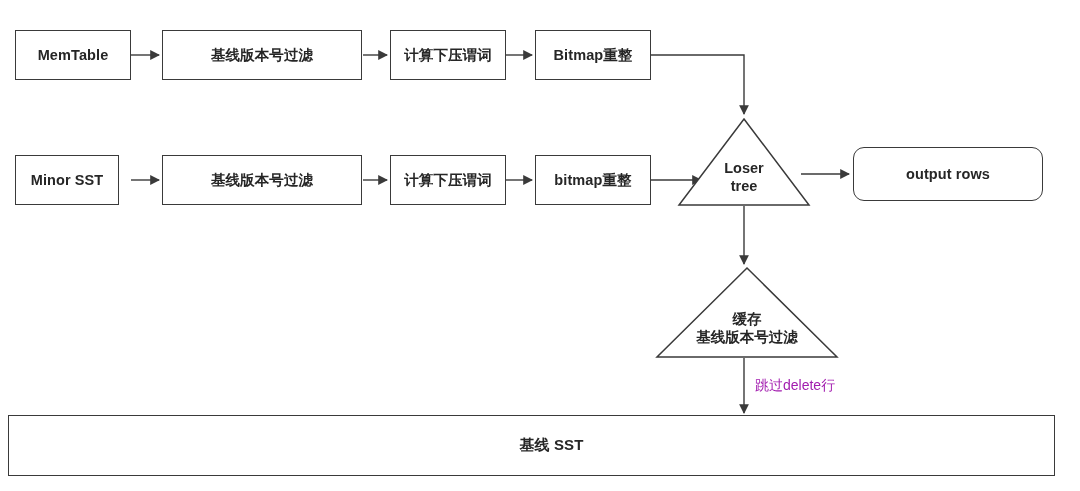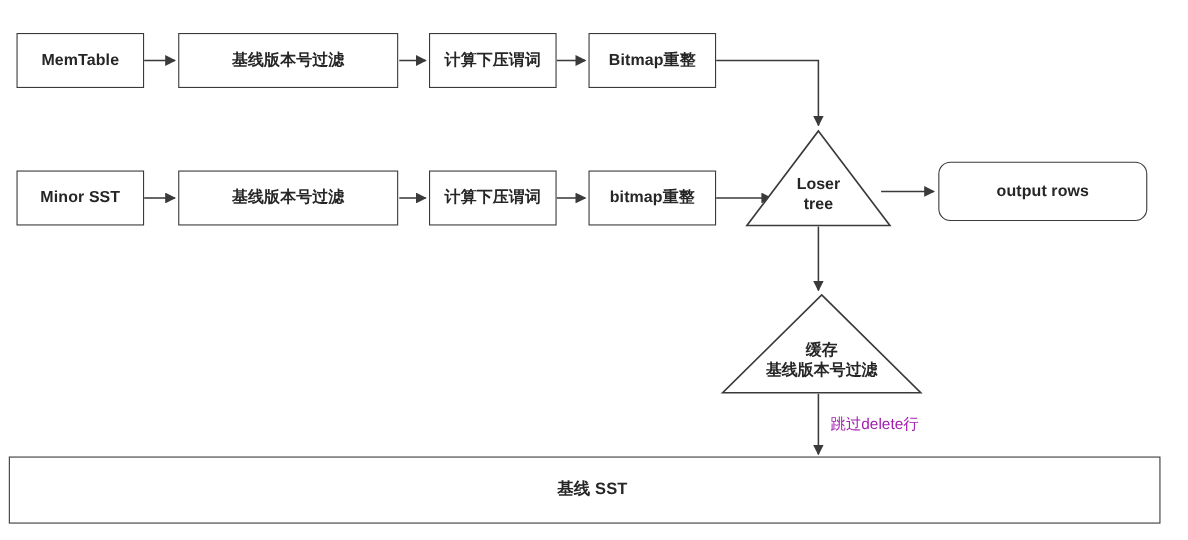--- a/index.html
+++ b/index.html
@@ -114,21 +114,21 @@
   </div>
 
   <div class="node" style="left:390px; top:30px; width:116px; height:50px;">
     <span>计算下压谓词</span>
   </div>
 
   <div class="node" style="left:535px; top:30px; width:116px; height:50px;">
     <span>Bitmap重整</span>
   </div>
 
-  <div class="node" style="left:15px; top:155px; width:116px; height:50px;">
+  <div class="node" style="left:15px; top:155px; width:104px; height:50px;">
     <span>Minor SST</span>
   </div>
 
   <div class="node" style="left:162px; top:155px; width:200px; height:50px;">
     <span>基线版本号过滤</span>
   </div>
 
   <div class="node" style="left:390px; top:155px; width:116px; height:50px;">
     <span>计算下压谓词</span>
   </div>
@@ -151,18 +151,18 @@
     </svg>
     <div class="tri-label" style="top:44px;">缓存
 基线版本号过滤</div>
   </div>
 
   <div class="node rounded" style="left:853px; top:147px; width:190px; height:54px;">
     <span>output rows</span>
   </div>
 
   <div class="node wide-bar" style="left:8px; top:415px; width:1047px; height:61px;">
-    <span style="position:relative; left:7px;">基线 SST</span>
+    <span style="position:relative; left:20px;">基线 SST</span>
   </div>
 
   <div class="edge-label" style="left:755px; top:378px;">跳过delete行</div>
 
 </div>
 
 </body></html>

